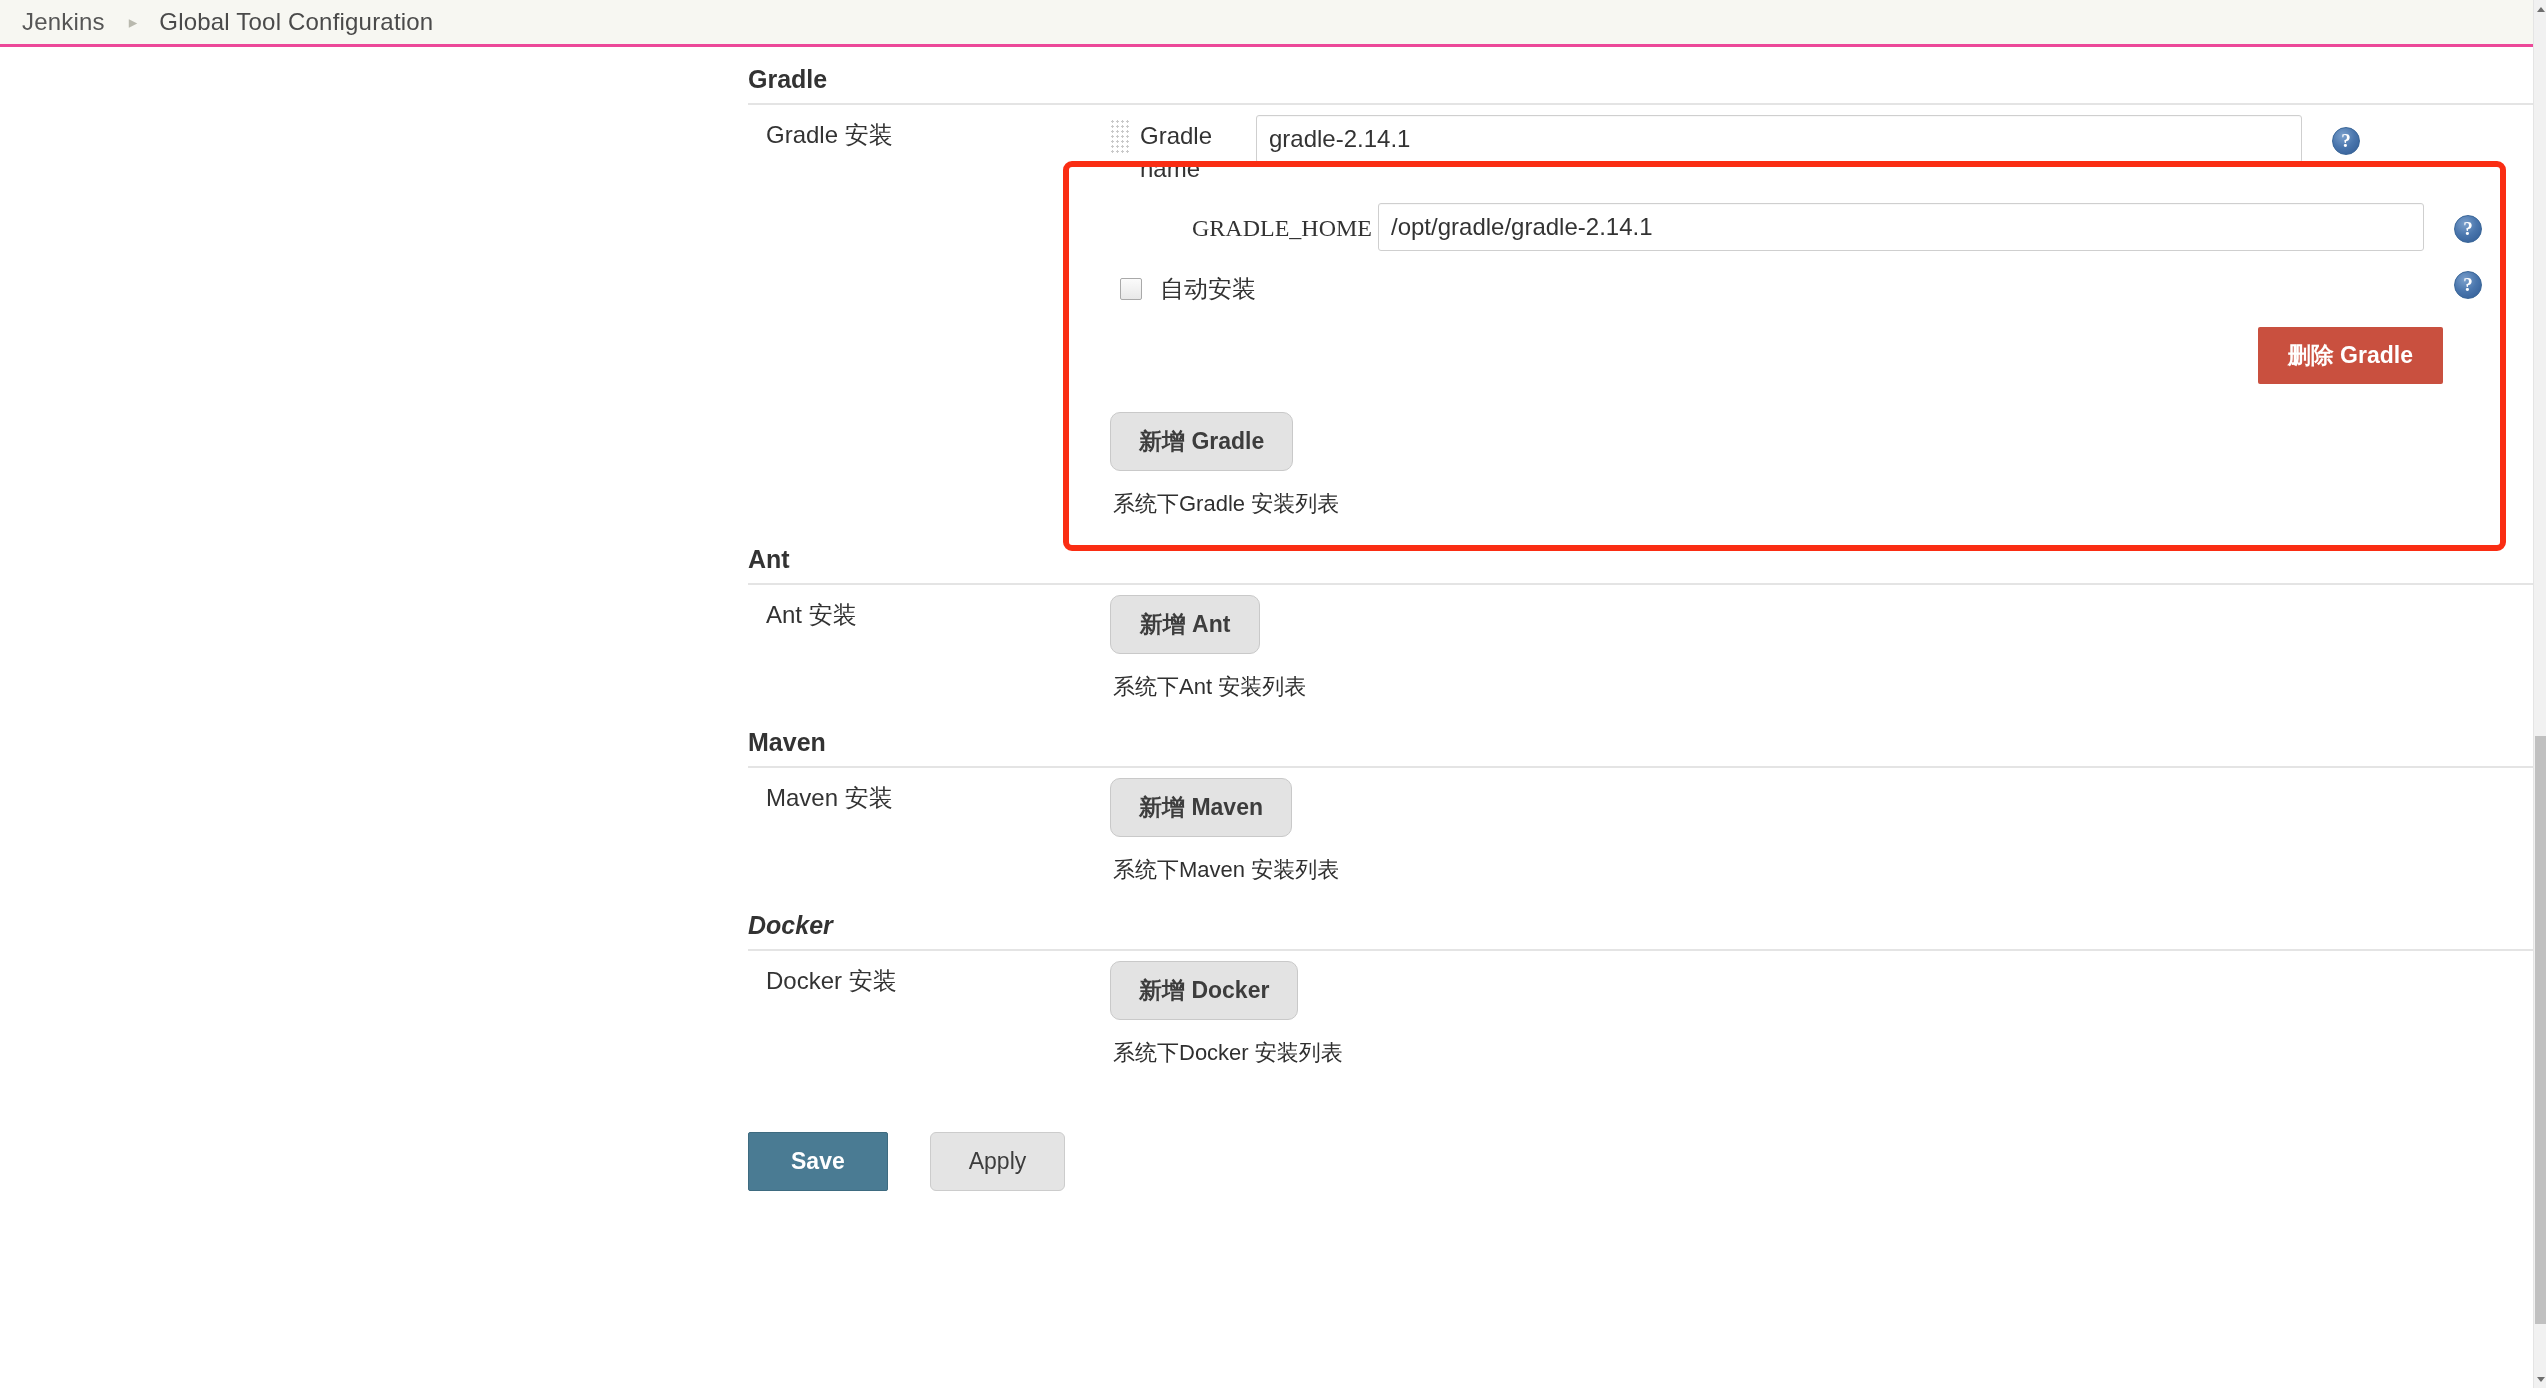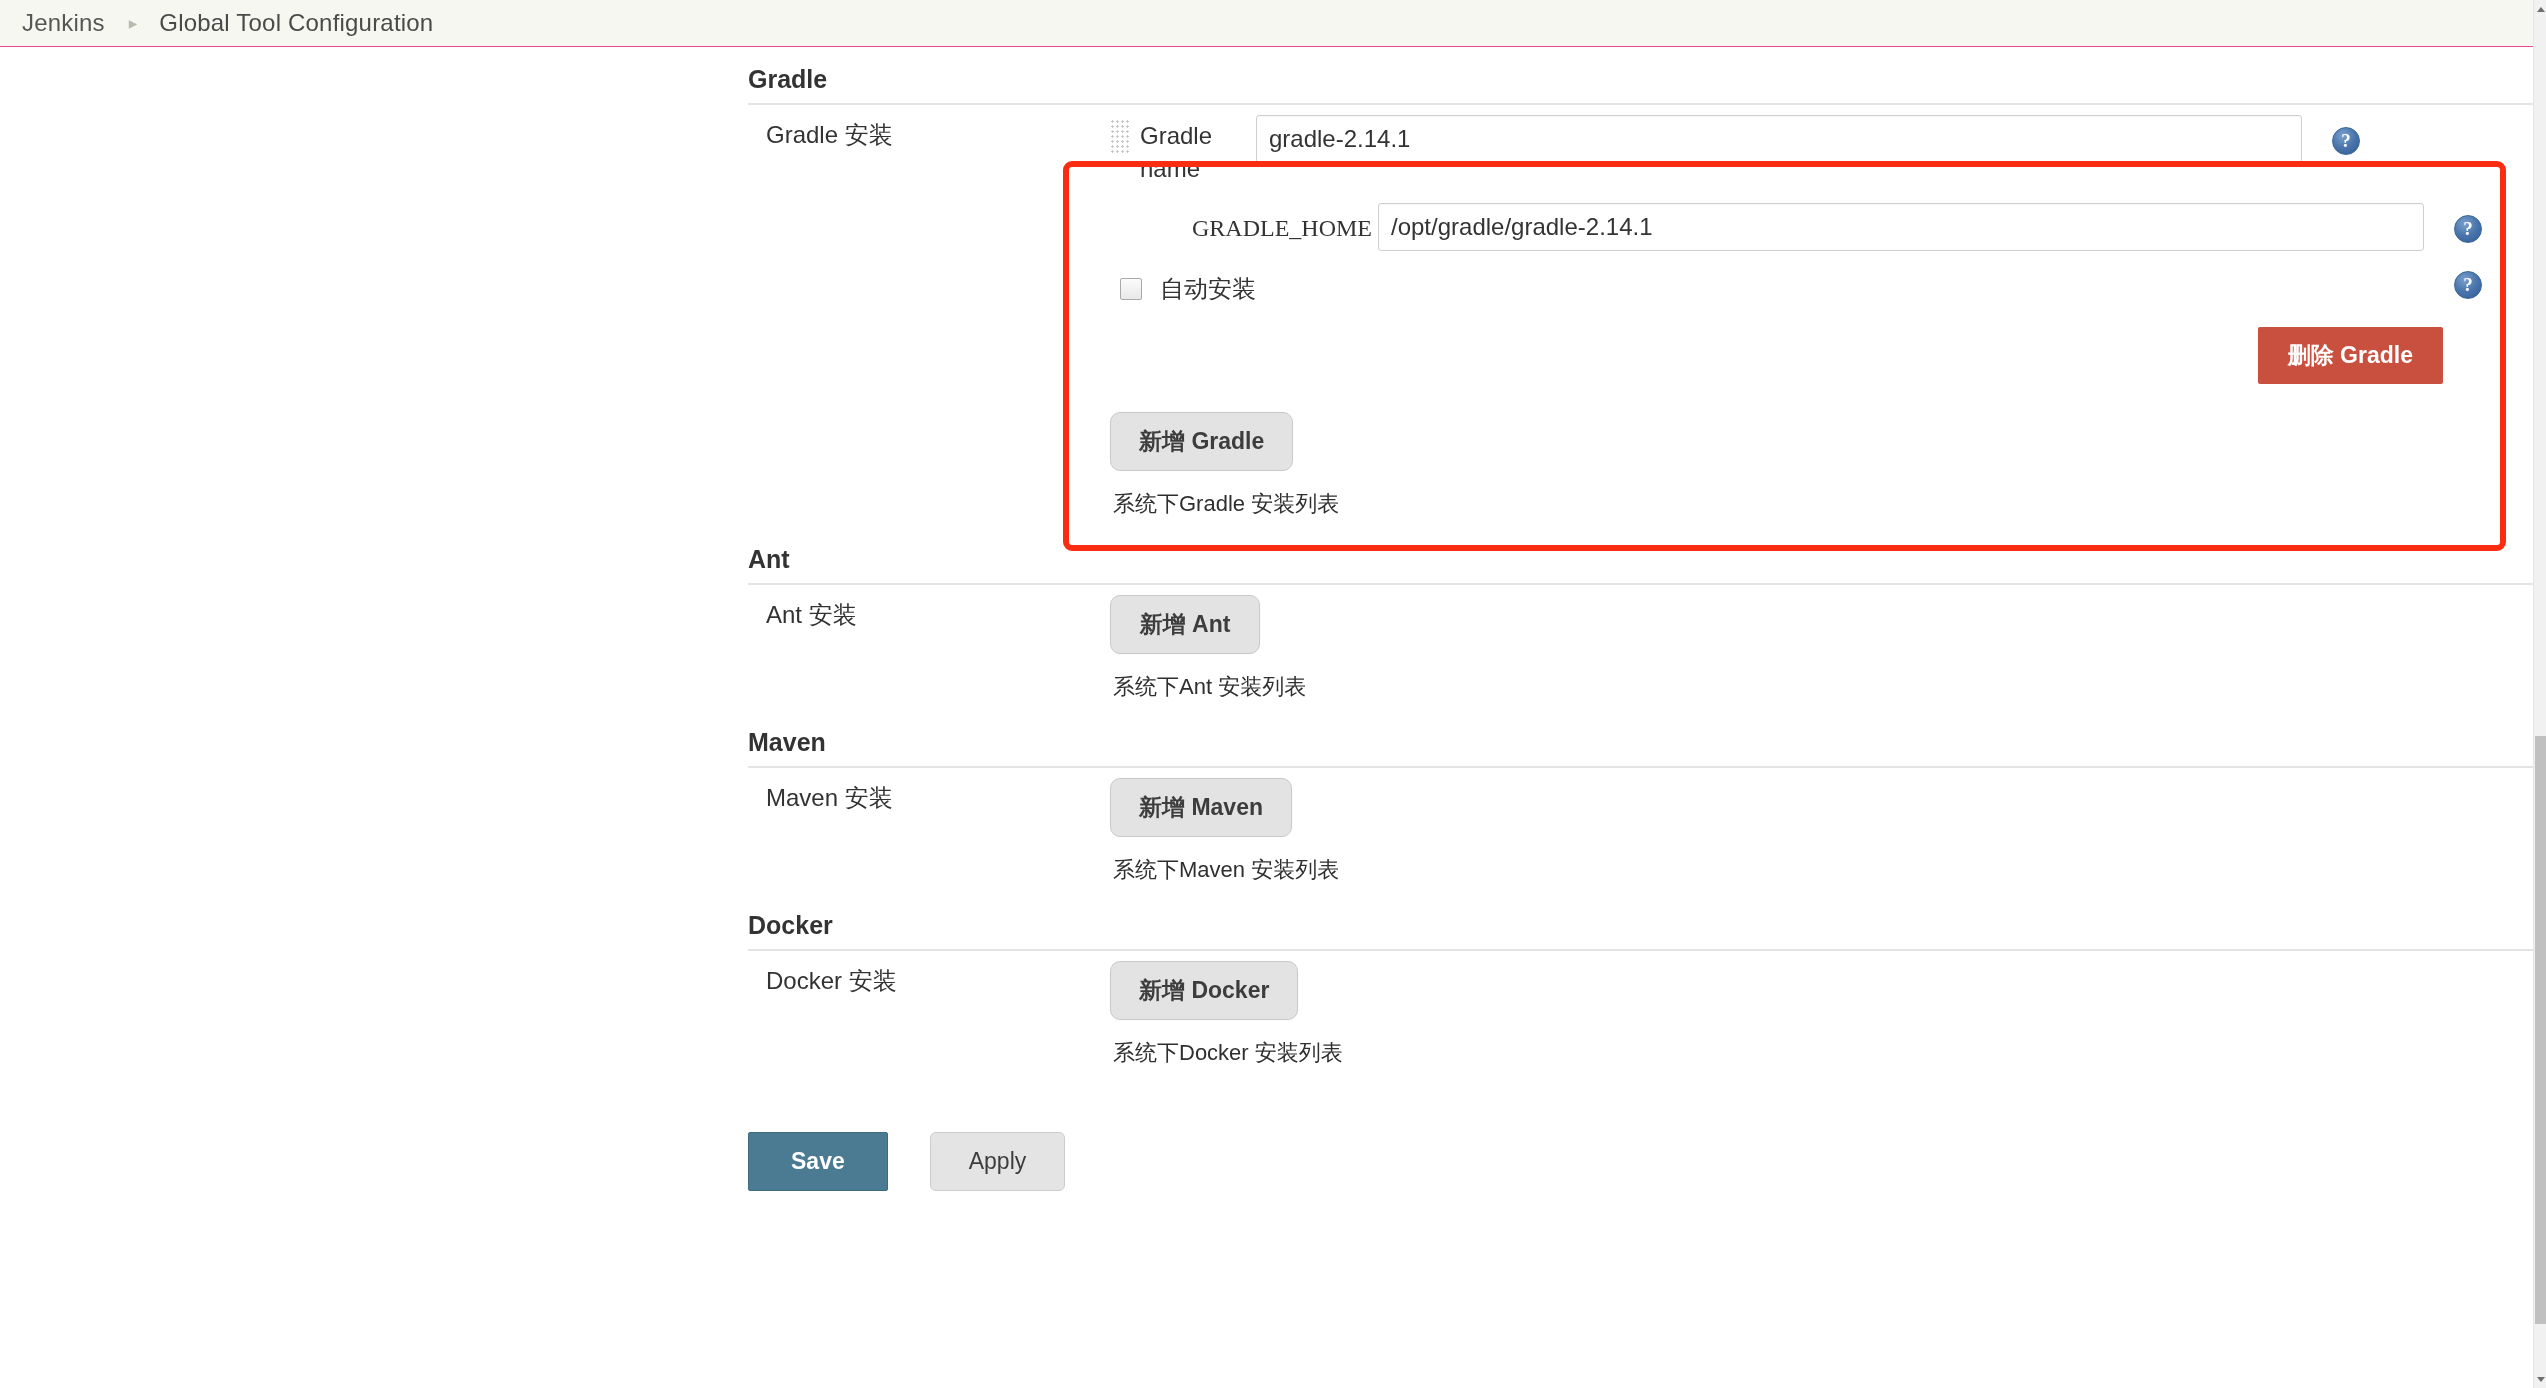--- a/index.html
+++ b/index.html
@@ -8,21 +8,21 @@
     width: 2546px; height: 1388px;
     overflow: hidden;
     background: #ffffff;
     font-family: "Liberation Sans", "DejaVu Sans", sans-serif;
   }
 
   
   .breadcrumb-bar {
     height: 47px;
     background: #f7f7f2;
-    border-bottom: 1px solid #ec4899;
+    border-bottom: 3px solid #ec4899;
     display: flex;
     align-items: center;
     padding-left: 22px;
     width: 2533px;
   }
   .crumb {
     font-size: 24px;
     color: #4a4a4a;
     letter-spacing: .2px;
   }
@@ -389,21 +389,21 @@
     <div class="row">
       <div class="row-label">Maven 安装</div>
       <div class="row-body">
         <div class="add-area">
           <button class="btn-gray">新增 Maven</button>
           <div class="hint">系统下Maven 安装列表</div>
         </div>
       </div>
     </div>
 
-    <div class="section-head" style="padding-top:26px;">
+    <div class="section-head" style="padding-top:26px;font-style:italic;">
       <div class="section-title">Docker</div>
       <div class="section-rule"></div>
     </div>
     <div class="row">
       <div class="row-label">Docker 安装</div>
       <div class="row-body">
         <div class="add-area">
           <button class="btn-gray">新增 Docker</button>
           <div class="hint">系统下Docker 安装列表</div>
         </div>

